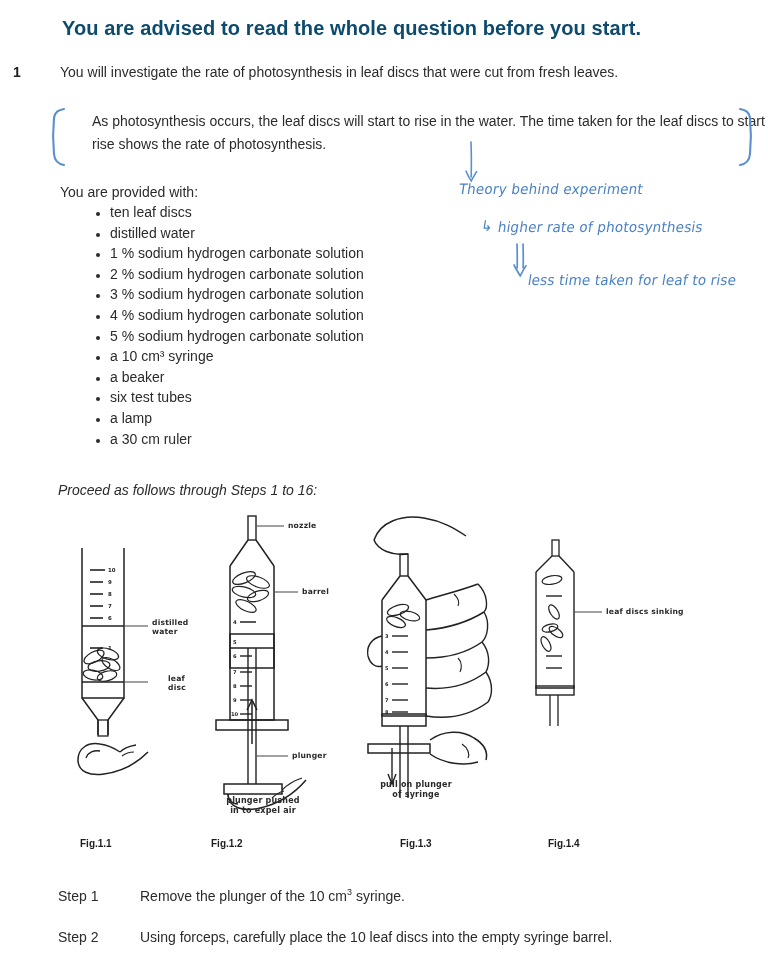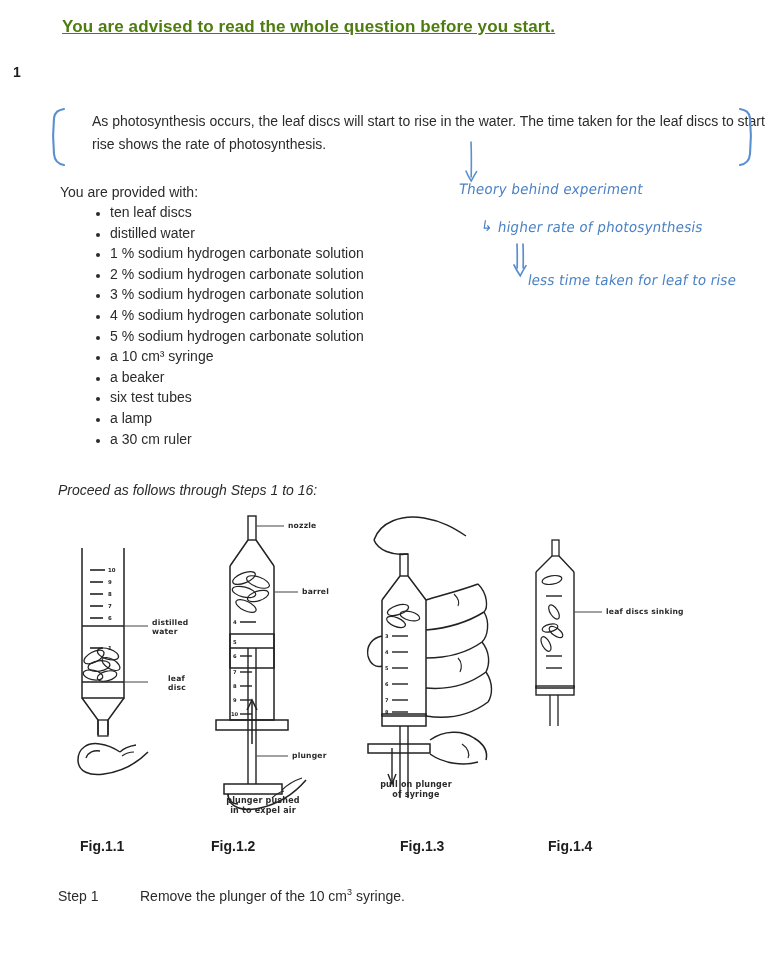--- a/index.html
+++ b/index.html
@@ -10,21 +10,21 @@
     color:#2b2b2b;
     position:relative;
     overflow:hidden;
     -webkit-font-smoothing:antialiased;
   }
   .page{position:absolute;left:0;top:0;width:768px;height:970px;}
 
   
   .advice{
     position:absolute;left:62px;top:17px;
-    font-size:17px;font-weight:bold;letter-spacing:.1px;color:#4d7c0f;text-decoration:underline;
+    font-size:20px;font-weight:bold;letter-spacing:.1px;color:#0c4a6e;
   }
   .qnum{
     position:absolute;left:13px;top:64px;
     font-size:14px;font-weight:bold;color:#1d1d1d;
   }
   .qintro{
     position:absolute;left:60px;top:64px;
     font-size:14px;color:#2b2b2b;white-space:nowrap;
   }
   .boxtext{
@@ -42,21 +42,21 @@
   ul.kit li{
     font-size:14px;line-height:20.6px;color:#2b2b2b;white-space:nowrap;
   }
   ul.kit li::marker{font-size:12px;}
   .proceed{
     position:absolute;left:58px;top:482px;
     font-size:14px;font-style:italic;color:#2b2b2b;
   }
   .figcap{
     position:absolute;top:838px;
-    font-size:14px;font-weight:bold;color:#1d1d1d;
+    font-size:10px;font-weight:bold;color:#1d1d1d;
   }
   .step{
     position:absolute;left:58px;
     font-size:14px;color:#2b2b2b;white-space:nowrap;
   }
   .step .lbl{display:inline-block;width:82px;}
   sup{font-size:9px;vertical-align:super;line-height:0;}
 
   
   .pen{position:absolute;color:#4a82c4;pointer-events:none;}
@@ -85,20 +85,21 @@
   }
 </style>
 </head>
 <body>
 
 <div class="page">
 
   <div class="advice">You are advised to read the whole question before you start.</div>
 
   <div class="qnum">1</div>
+  <div class="qintro">You will investigate the rate of photosynthesis in leaf discs that were cut from fresh leaves.</div>
 
   <div class="boxtext">As photosynthesis occurs, the leaf discs will start to rise in the water. The time taken for the leaf discs to start to rise shows the rate of photosynthesis.</div>
 
   <svg class="pen" style="left:48px;top:106px;" width="20" height="62" viewBox="0 0 20 62">
     <path d="M16 3 C10 4 7 6 6 12 C5 22 5 38 6 48 C6.6 55 10 58 16 59" fill="none" stroke="#5a8fd0" stroke-width="2.1" stroke-linecap="round"></path>
   </svg>
   <svg class="pen" style="left:736px;top:106px;" width="20" height="62" viewBox="0 0 20 62">
     <path d="M4 3 C10 4 13 6 14 12 C15 22 15 38 14 48 C13.4 55 10 58 4 59" fill="none" stroke="#5a8fd0" stroke-width="2.1" stroke-linecap="round"></path>
   </svg>
 
@@ -361,14 +362,17 @@
   </div>
 
   <div class="figcap" style="left:80px;">Fig.1.1</div>
   <div class="figcap" style="left:211px;">Fig.1.2</div>
   <div class="figcap" style="left:400px;">Fig.1.3</div>
   <div class="figcap" style="left:548px;">Fig.1.4</div>
 
   <div class="step" style="top:888px;">
     <span class="lbl">Step 1</span><span>Remove the plunger of the 10 cm</span><sup>3</sup><span> syringe.</span>
   </div>
+  <div class="step" style="top:929px;">
+    <span class="lbl">Step 2</span><span>Using forceps, carefully place the 10 leaf discs into the empty syringe barrel.</span><sup></sup><span></span>
+  </div>
 
 </div>
 
 </body></html>

